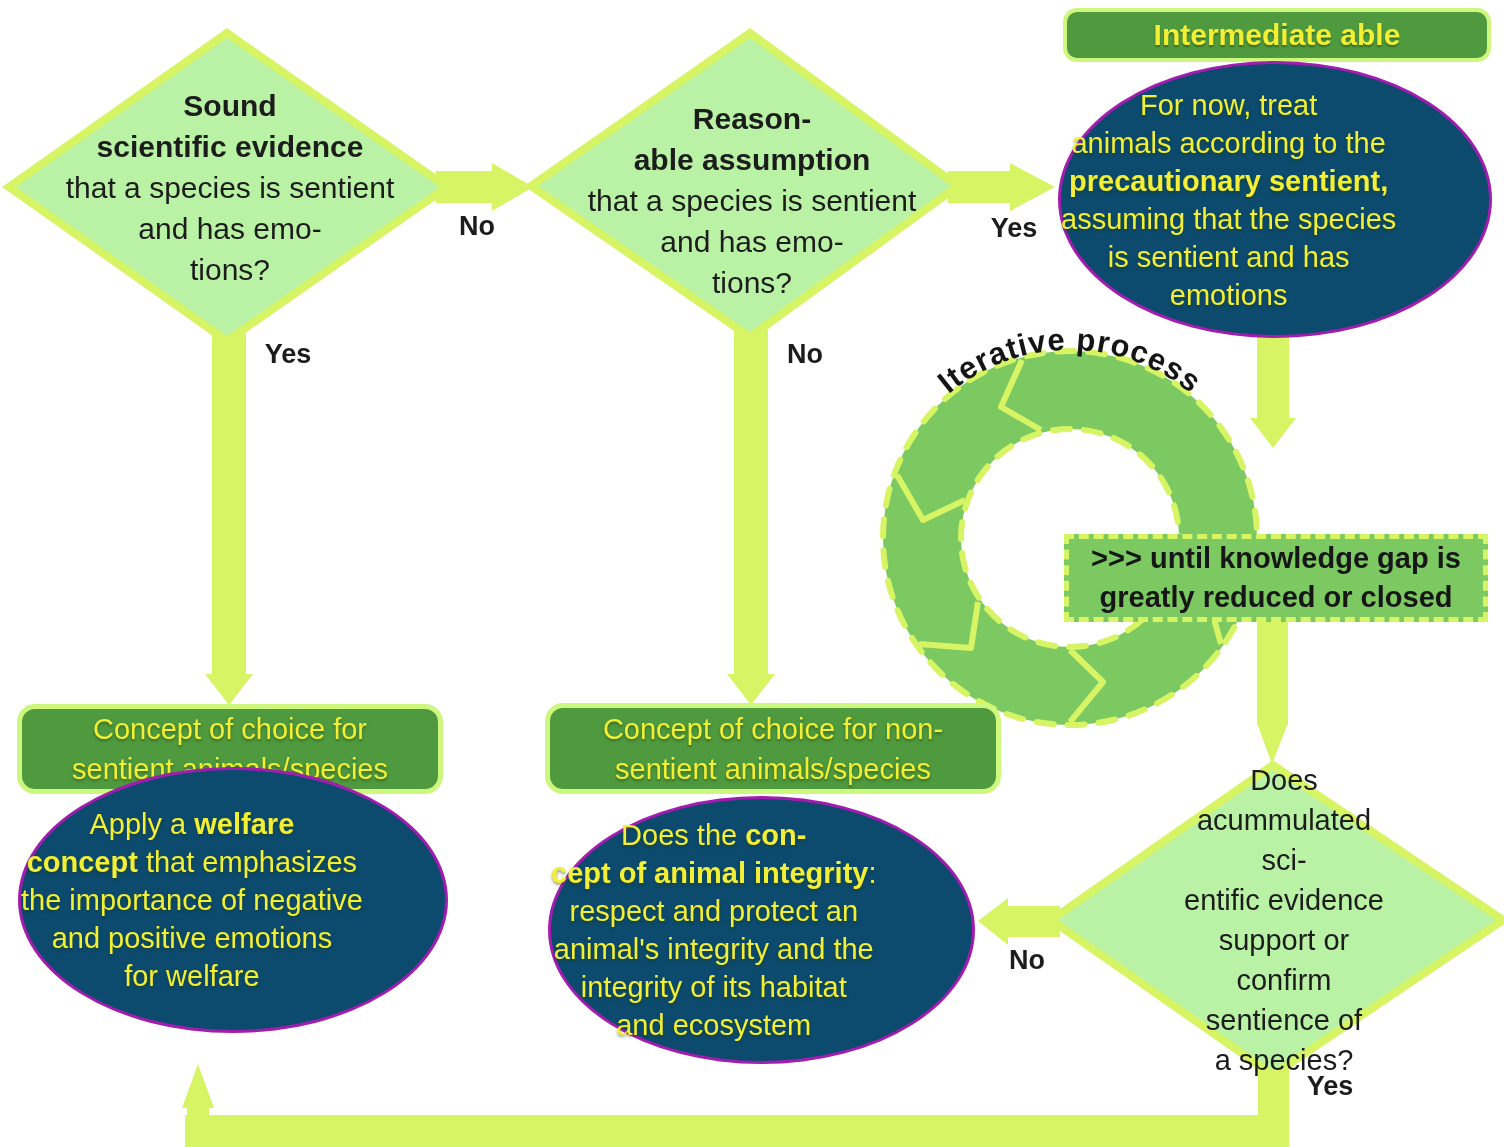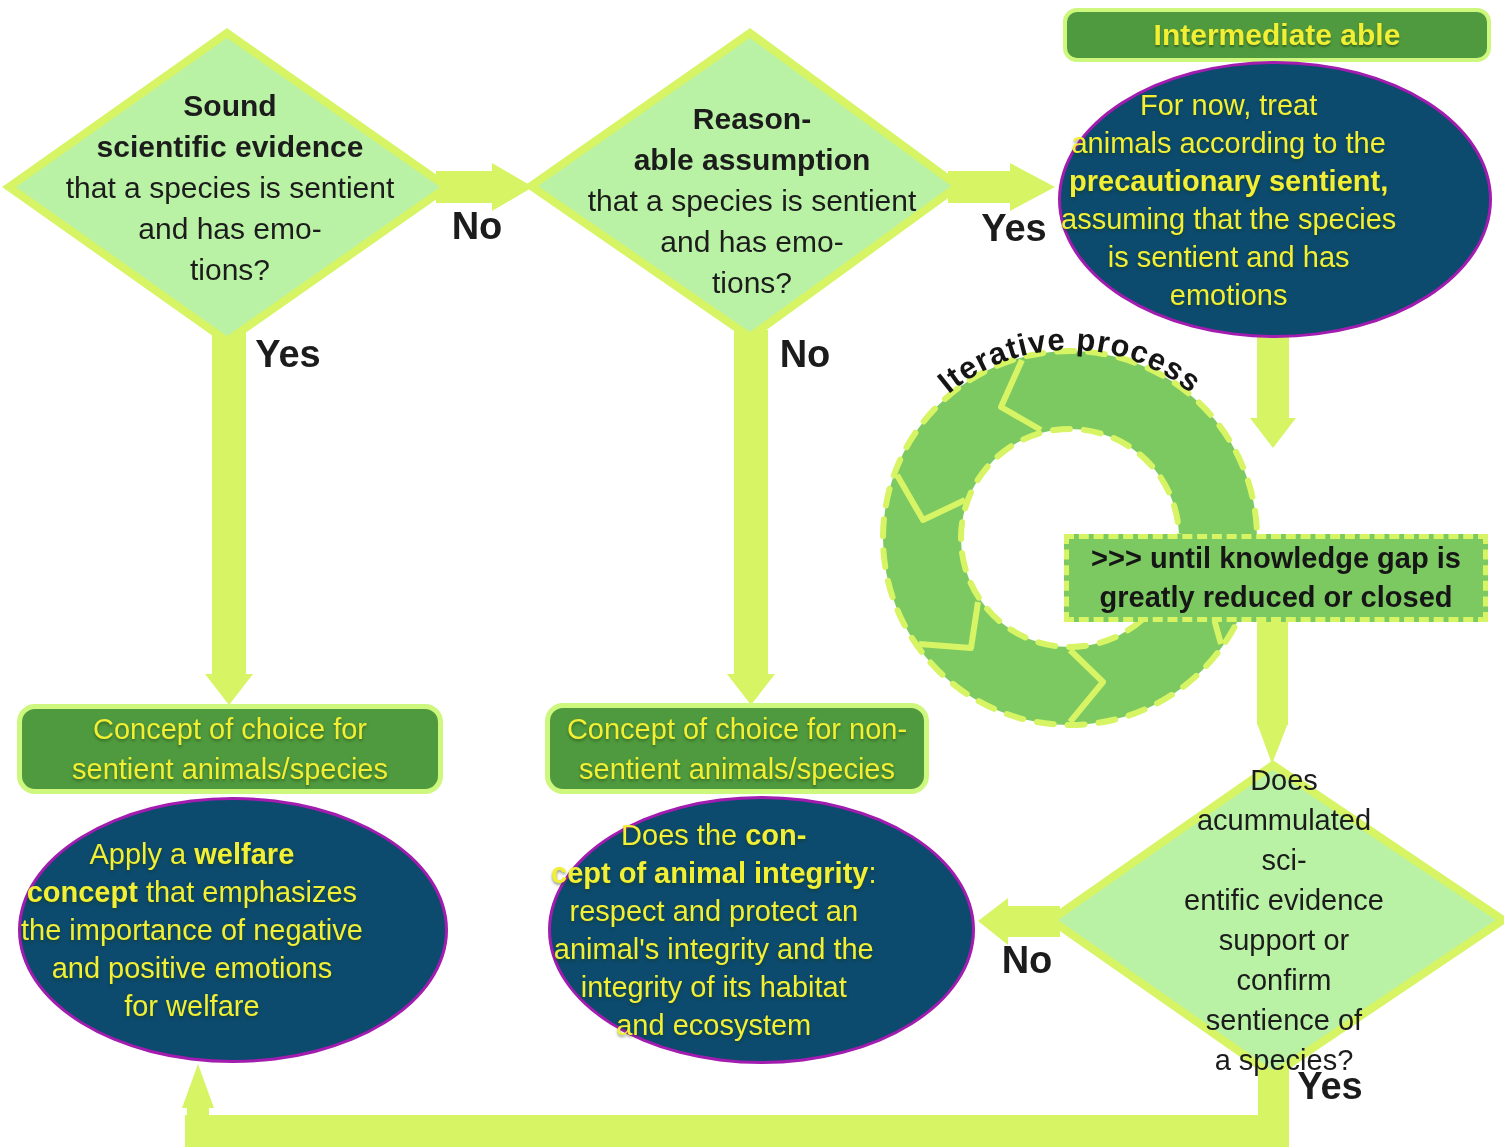--- a/index.html
+++ b/index.html
@@ -33,21 +33,21 @@
     text-shadow:0 2px 3px rgba(30,60,12,0.5);}
   .ktext{white-space:pre-line;color:#161616;font-size:29px;line-height:39px;font-weight:700;}
   .dtext{
     position:absolute;transform:translate(-50%,-50%);text-align:center;
     white-space:pre-line;color:#1c1c1c;font-size:30px;line-height:41px;font-weight:400;
   }
   .dtext .b{font-weight:700;}
   .dtext.small{font-size:29px;line-height:40px;}
   .lbl{
     position:absolute;transform:translate(-50%,-50%);
-    color:#1c1c1c;font-size:38px;font-weight:700;white-space:nowrap;
+    color:#1c1c1c;font-size:27px;font-weight:700;white-space:nowrap;
   }
   .bar-title{color:#f2ef35;font-size:30px;font-weight:600;white-space:nowrap;
     text-shadow:0 2px 2px rgba(30,60,12,0.5);}
 </style>
 </head>
 <body>
 
 <div class="canvas">
 
   <svg class="layer" width="1504" height="1147" viewBox="0 0 1504 1147">
@@ -118,29 +118,29 @@
 
   <div class="abox" style="left:1064px;top:534px;width:424px;height:88px;">
     <span class="ktext">&gt;&gt;&gt; until knowledge gap is
 greatly reduced or closed</span>
   </div>
 
   <div class="orect" style="left:17px;top:704px;width:426px;height:90px;">
     <span class="header-text">Concept of choice for
 sentient animals/species</span>
   </div>
-  <div class="ellipse" style="left:18px;top:797px;width:430px;height:266px;">
+  <div class="ellipse" style="left:18px;top:767px;width:430px;height:266px;">
     <span class="ytext"><span>Apply a </span><span class="b">welfare
 concept</span><span> that emphasizes
 the importance of negative
 and positive emotions
 for welfare</span></span>
   </div>
 
-  <div class="orect" style="left:545px;top:703px;width:384px;height:91px;">
+  <div class="orect" style="left:545px;top:703px;width:456px;height:91px;">
     <span class="header-text">Concept of choice for non-
 sentient animals/species</span>
   </div>
   <div class="ellipse" style="left:548px;top:796px;width:427px;height:268px;">
     <span class="ytext"><span>Does the </span><span class="b">con-
 cept of animal integrity</span><span>:
 respect and protect an
 animal's integrity and the
 integrity of its habitat
 and ecosystem</span></span>

